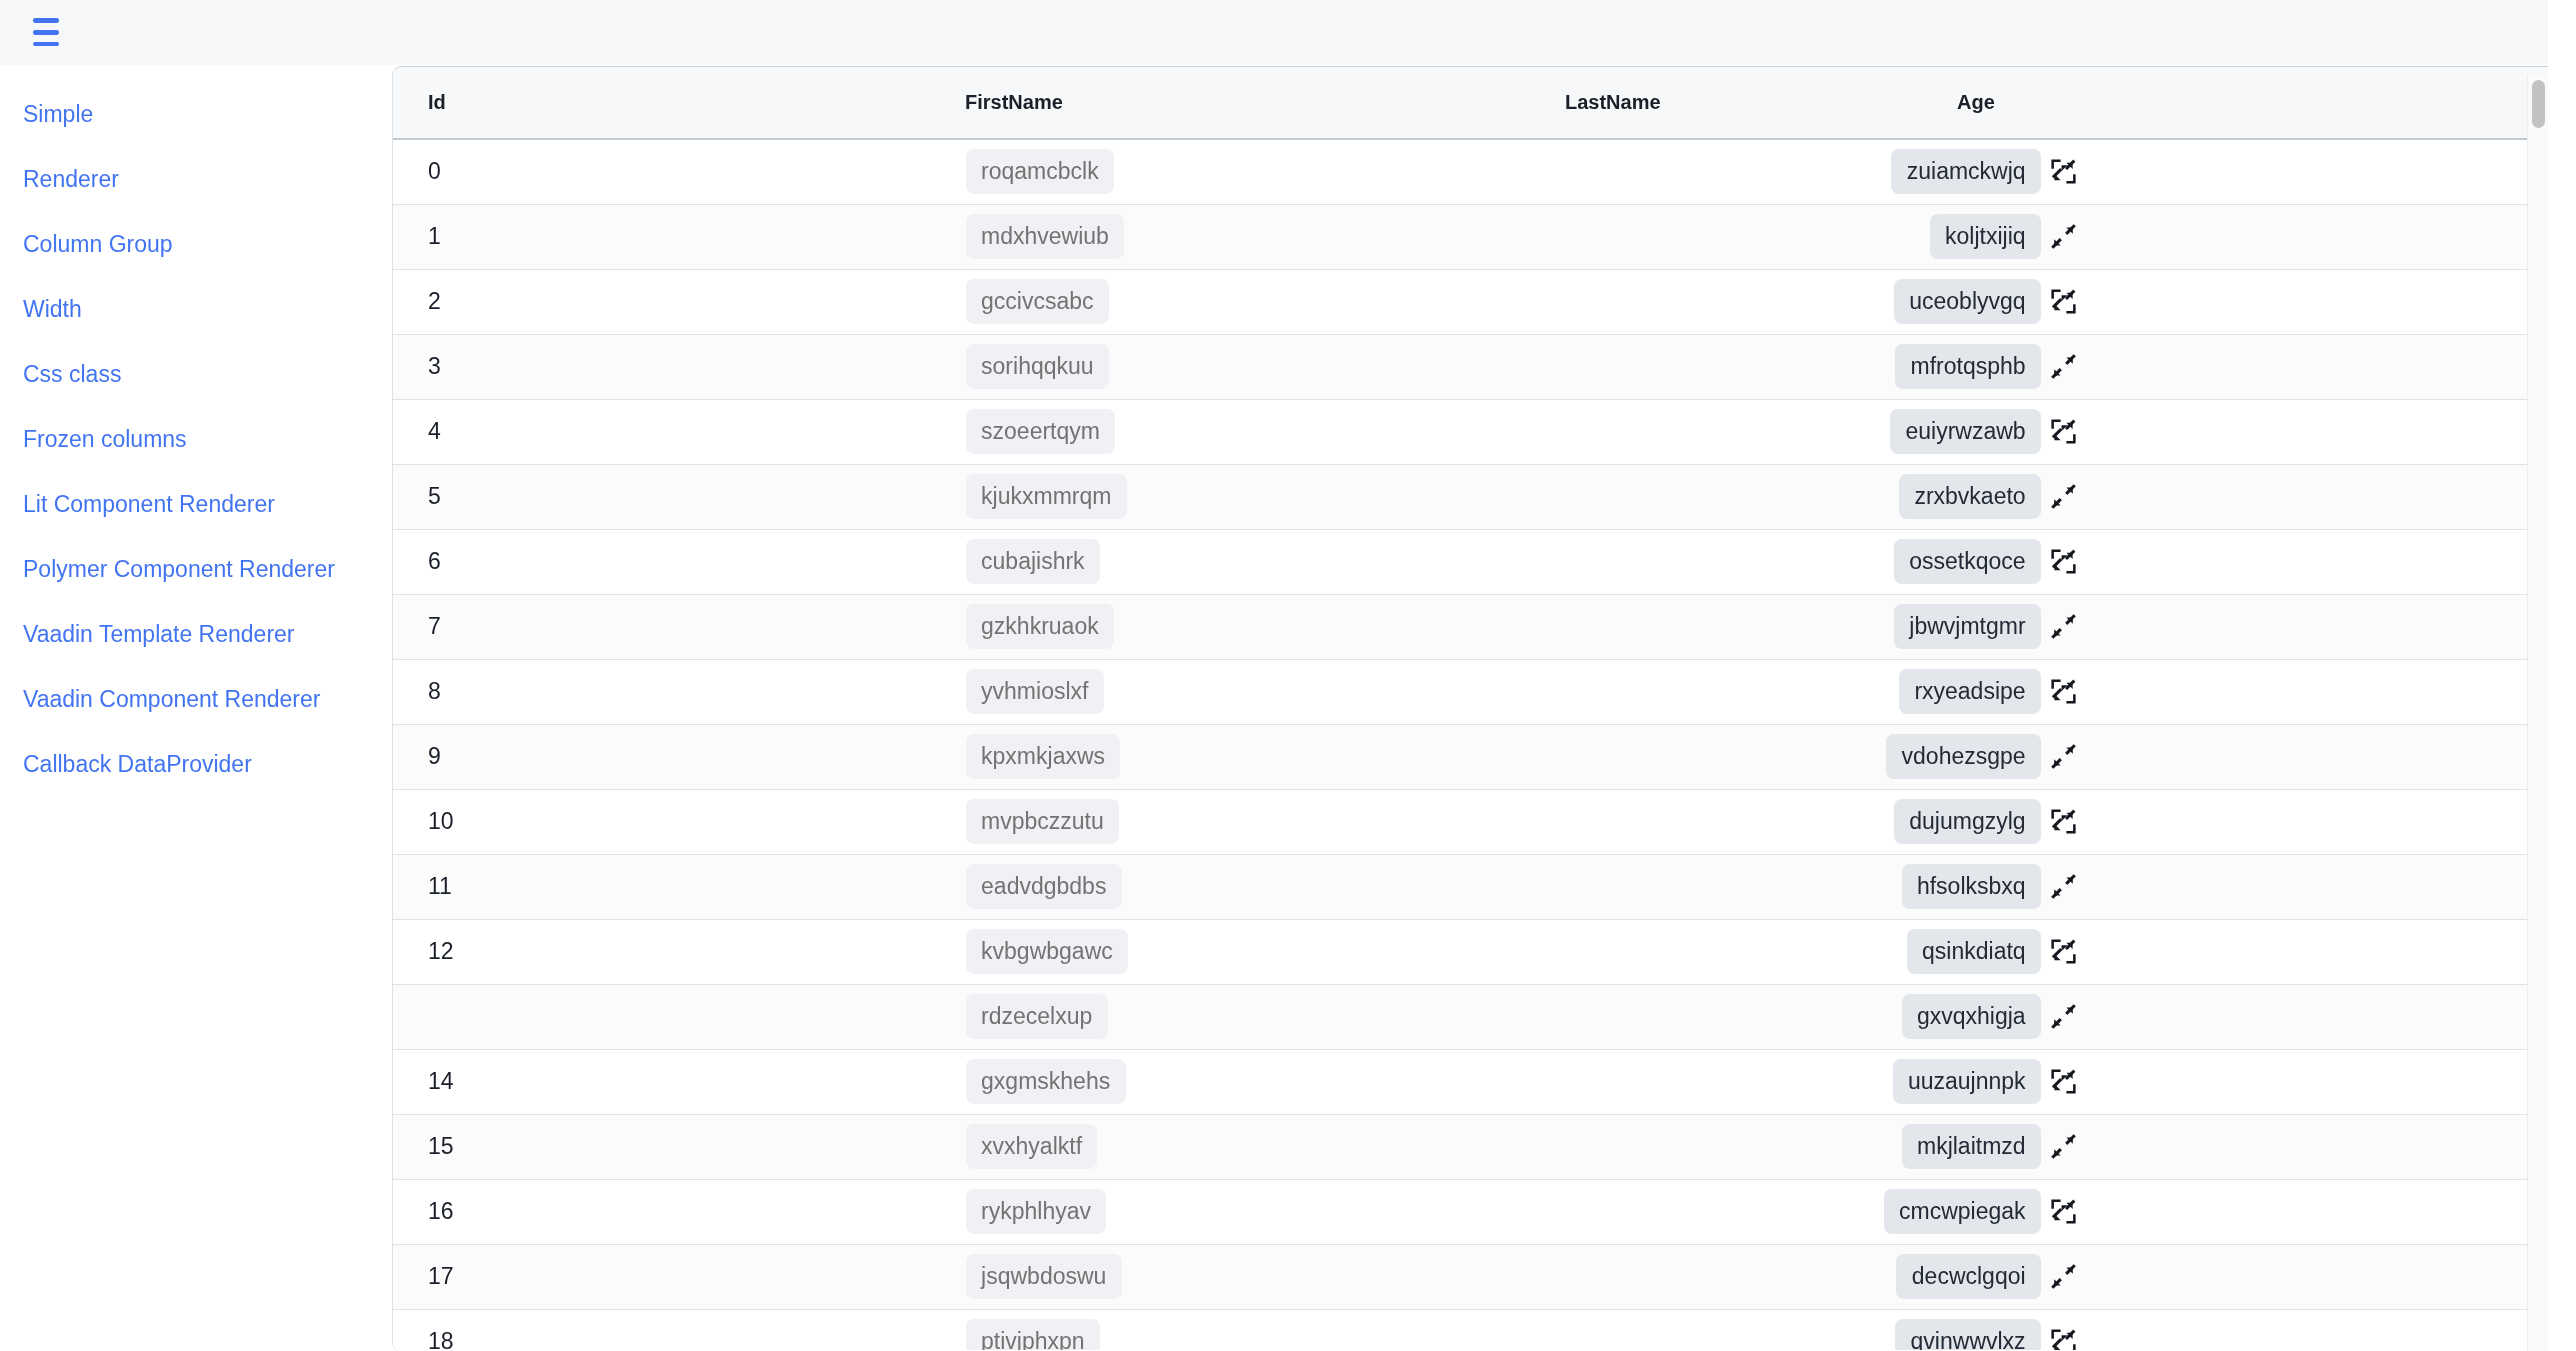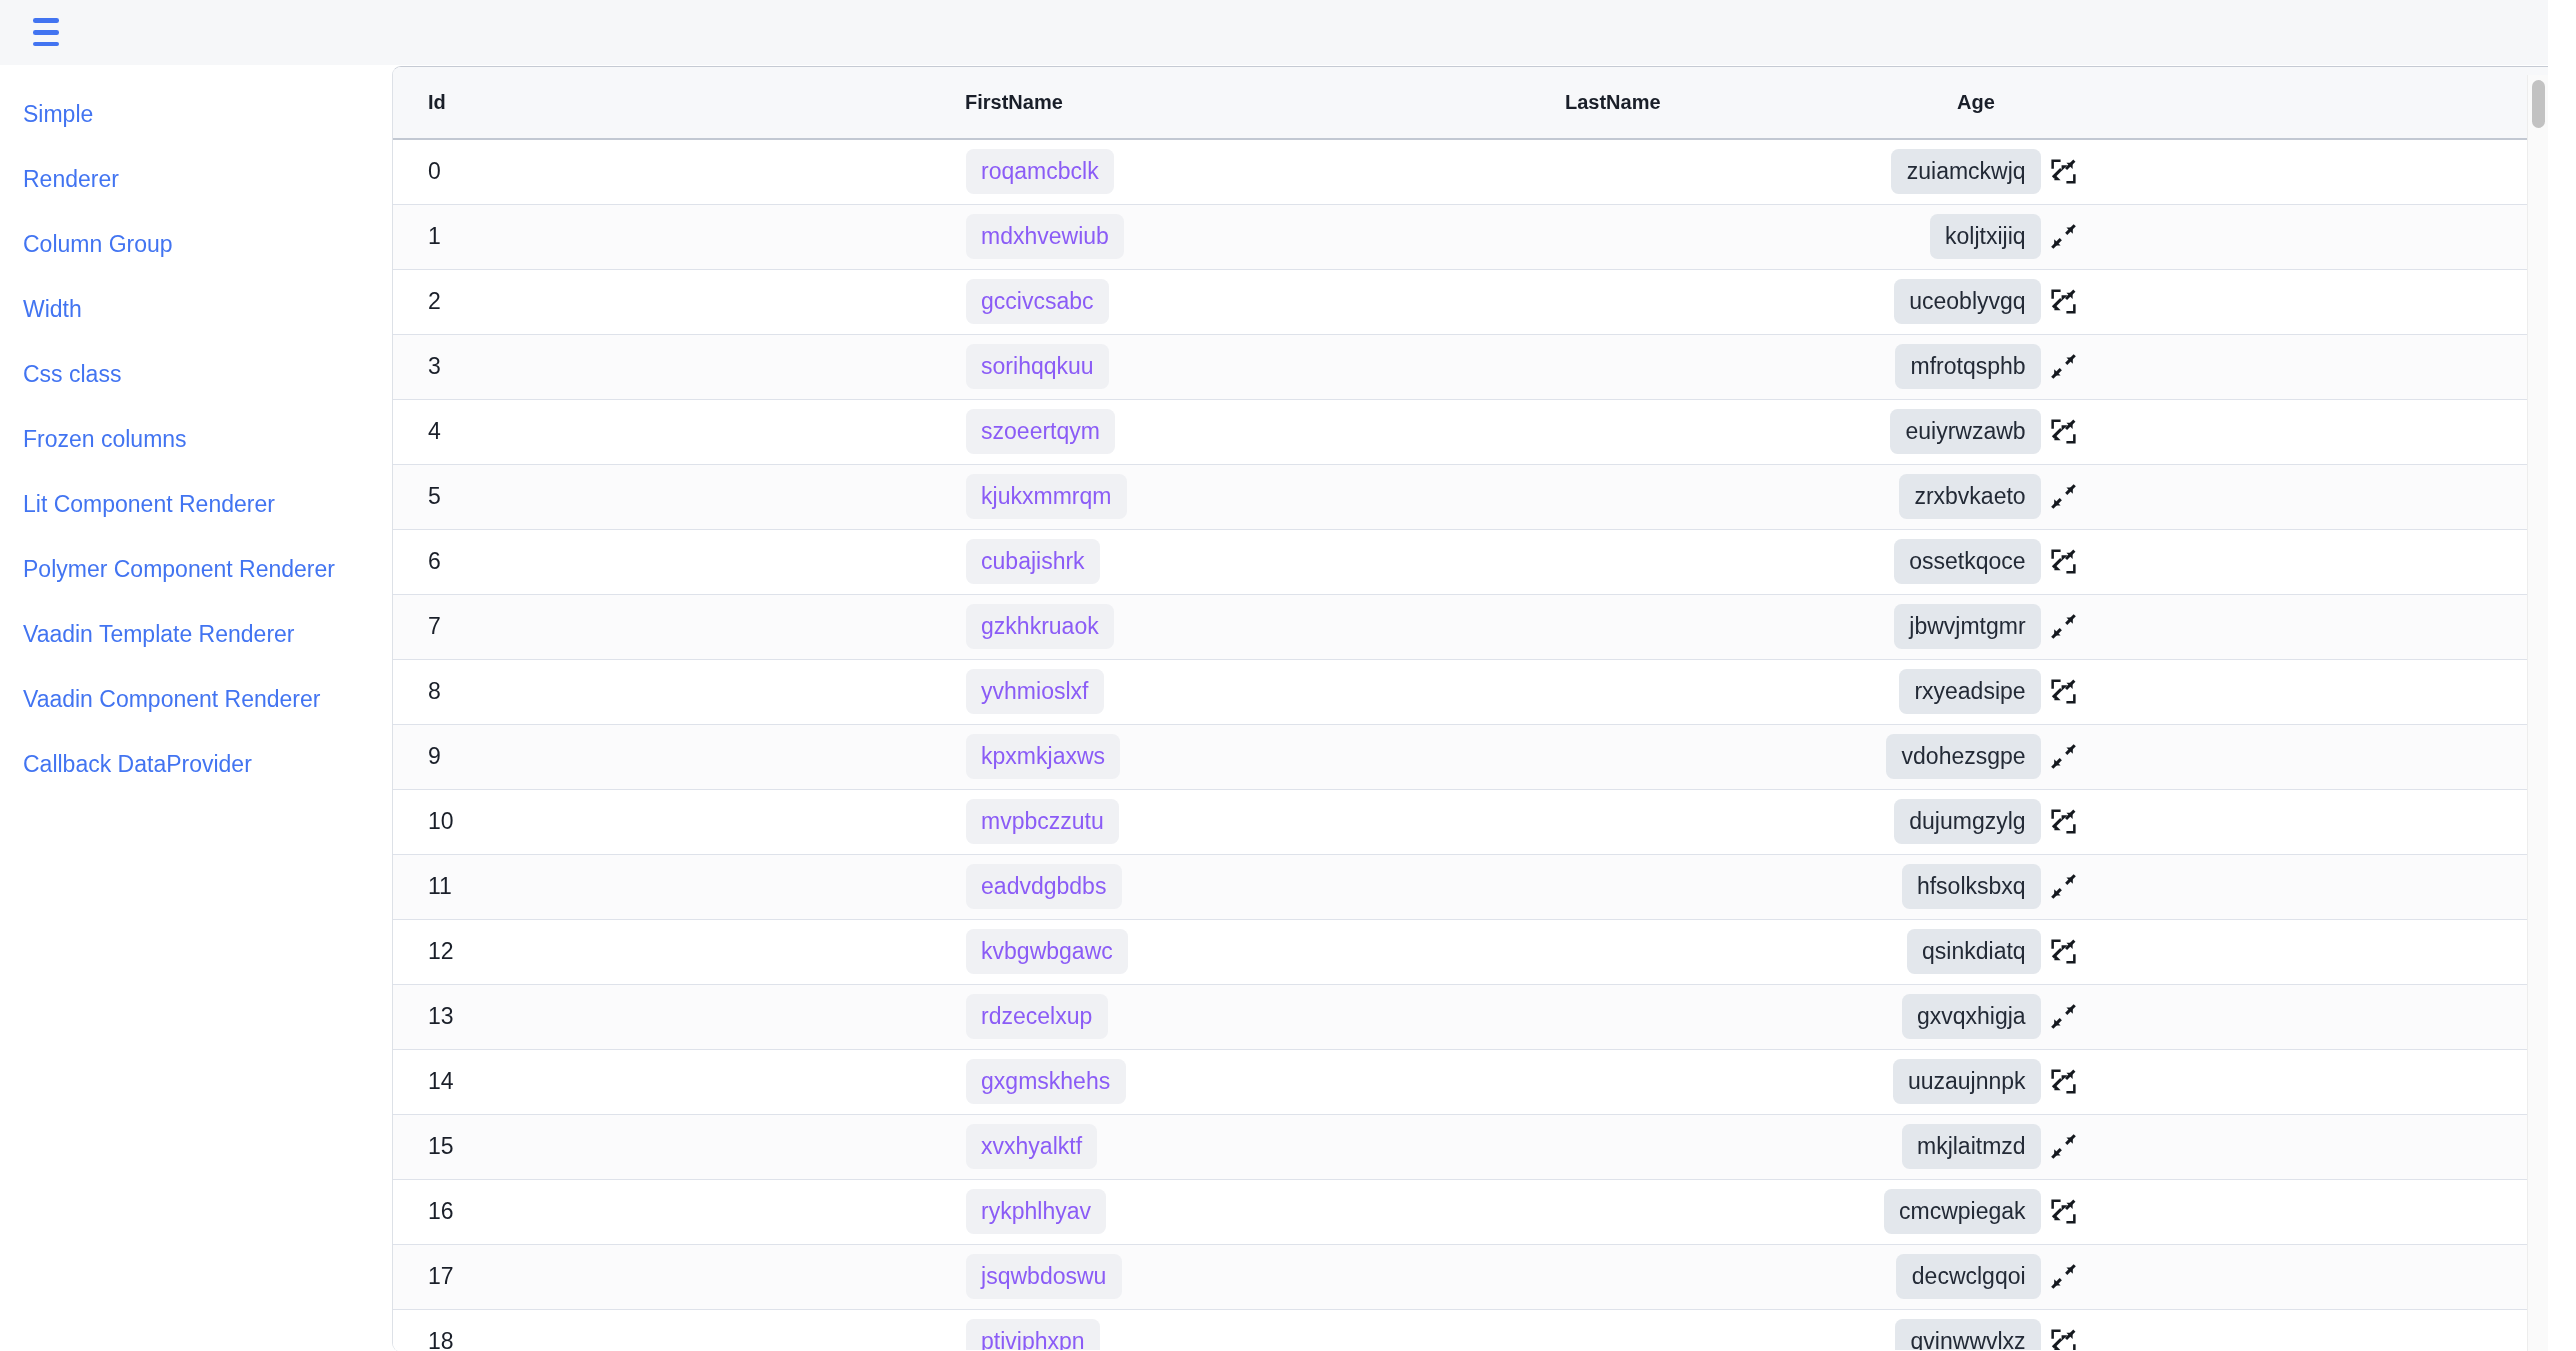--- a/index.html
+++ b/index.html
@@ -148,21 +148,21 @@
   .chip {
     display: inline-block;
     border-radius: 7.7px;
     padding: 10.8px 15.4px;
     font-size: 23px;
     line-height: 1;
     white-space: nowrap;
   }
   .chip.first {
     background: #f0f1f4;
-    color: #8b5cf6;
+    color: #737373;
     margin-left: 7.7px;
   }
   .chip.last {
     background: #e3e7ec;
     color: #232a36;
     margin-left: 7.7px;
   }
 
   .id-text {
     font-size: 23px;
@@ -535,23 +535,20 @@
                 <path d="M13.6 13.6 5.1 22.1" stroke="#15191f" stroke-width="3.1" fill="none"></path>
                 <path d="M13.2 8.2v6.1H7.1z" fill="#15191f" transform="rotate(180 13.6 11.9)"></path>
                 <path d="M19.2 7.6h6.4v6.4h-6.4z" fill="none"></path>
                 <path d="M19 6.9h6.4v6.4z" fill="#15191f"></path>
                 <path d="M13 25.1H6.6v-6.4z" fill="#15191f"></path>
               </svg>
             </span>
           </div>
         </div>
         <div class="grid-row odd">
-          <div class="cell c-id">
-            <span class="id-text">13</span>
-          </div>
           <div class="cell c-first">
             <span class="chip first">rdzecelxup</span>
           </div>
           <div class="cell c-last">
             <span class="chip last">gxvqxhigja</span>
           </div>
           <div class="cell c-age">
             <span class="age-icon">
               <svg viewBox="0 0 32 32" aria-hidden="true">
                 <path d="M27.6 4.4 18.8 13.2" stroke="#15191f" stroke-width="3.2" fill="none"></path>

